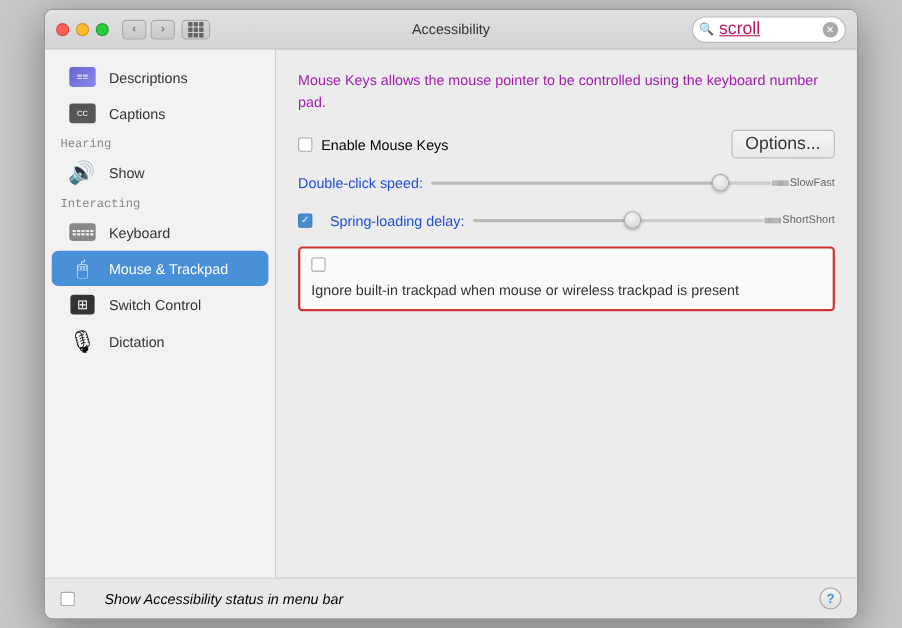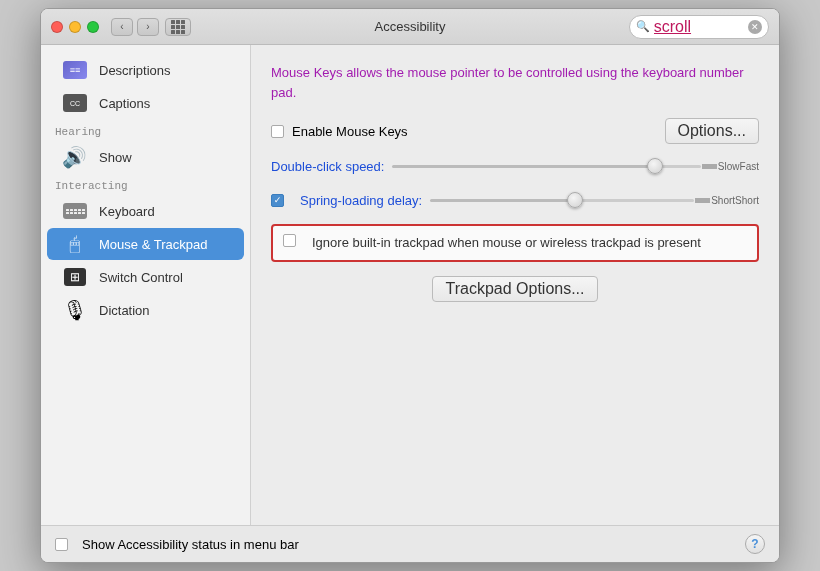--- a/index.html
+++ b/index.html
@@ -386,20 +386,21 @@
       border-radius: 4px;
       padding: 8px 10px;
       margin-bottom: 14px;
       background: #fafafa;
     }
 
     .highlighted-option-row {
       display: flex;
       align-items: flex-start;
       gap: 8px;
+      flex-direction: column;
     }
 
     .highlighted-text {
       font-size: 13px;
       color: #333;
       line-height: 1.4;
     }
 
     .buttons-row {
       display: flex;
@@ -413,21 +414,22 @@
       align-items: center;
       justify-content: space-between;
       padding: 8px 14px;
       border-top: 1px solid #ccc;
       background: #e8e8e8;
     }
 
     .bottom-left {
       display: flex;
       align-items: center;
-      gap: 6px;
+      gap: 19px;
+      font-style: italic;
     }
 
     .help-btn {
       width: 20px;
       height: 20px;
       border-radius: 50%;
       border: 1px solid #aaa;
       background: linear-gradient(to bottom, #f5f5f5, #e0e0e0);
       display: flex;
       align-items: center;
@@ -639,21 +641,20 @@
       </div>
 
       <div class="highlighted-box">
         <div class="highlighted-option-row">
           <div class="checkbox"></div>
           <span class="highlighted-text">Ignore built-in trackpad when mouse or wireless trackpad is present</span>
         </div>
       </div>
 
       <div class="buttons-row">
-        <button class="btn">Trackpad Options...</button>
       </div>
     </div>
   </div>
 
   <div class="bottom-bar">
     <div class="bottom-left">
       <div class="checkbox"></div>
       <span>Show Accessibility status in menu bar</span>
     </div>
     <div class="help-btn">?</div>

